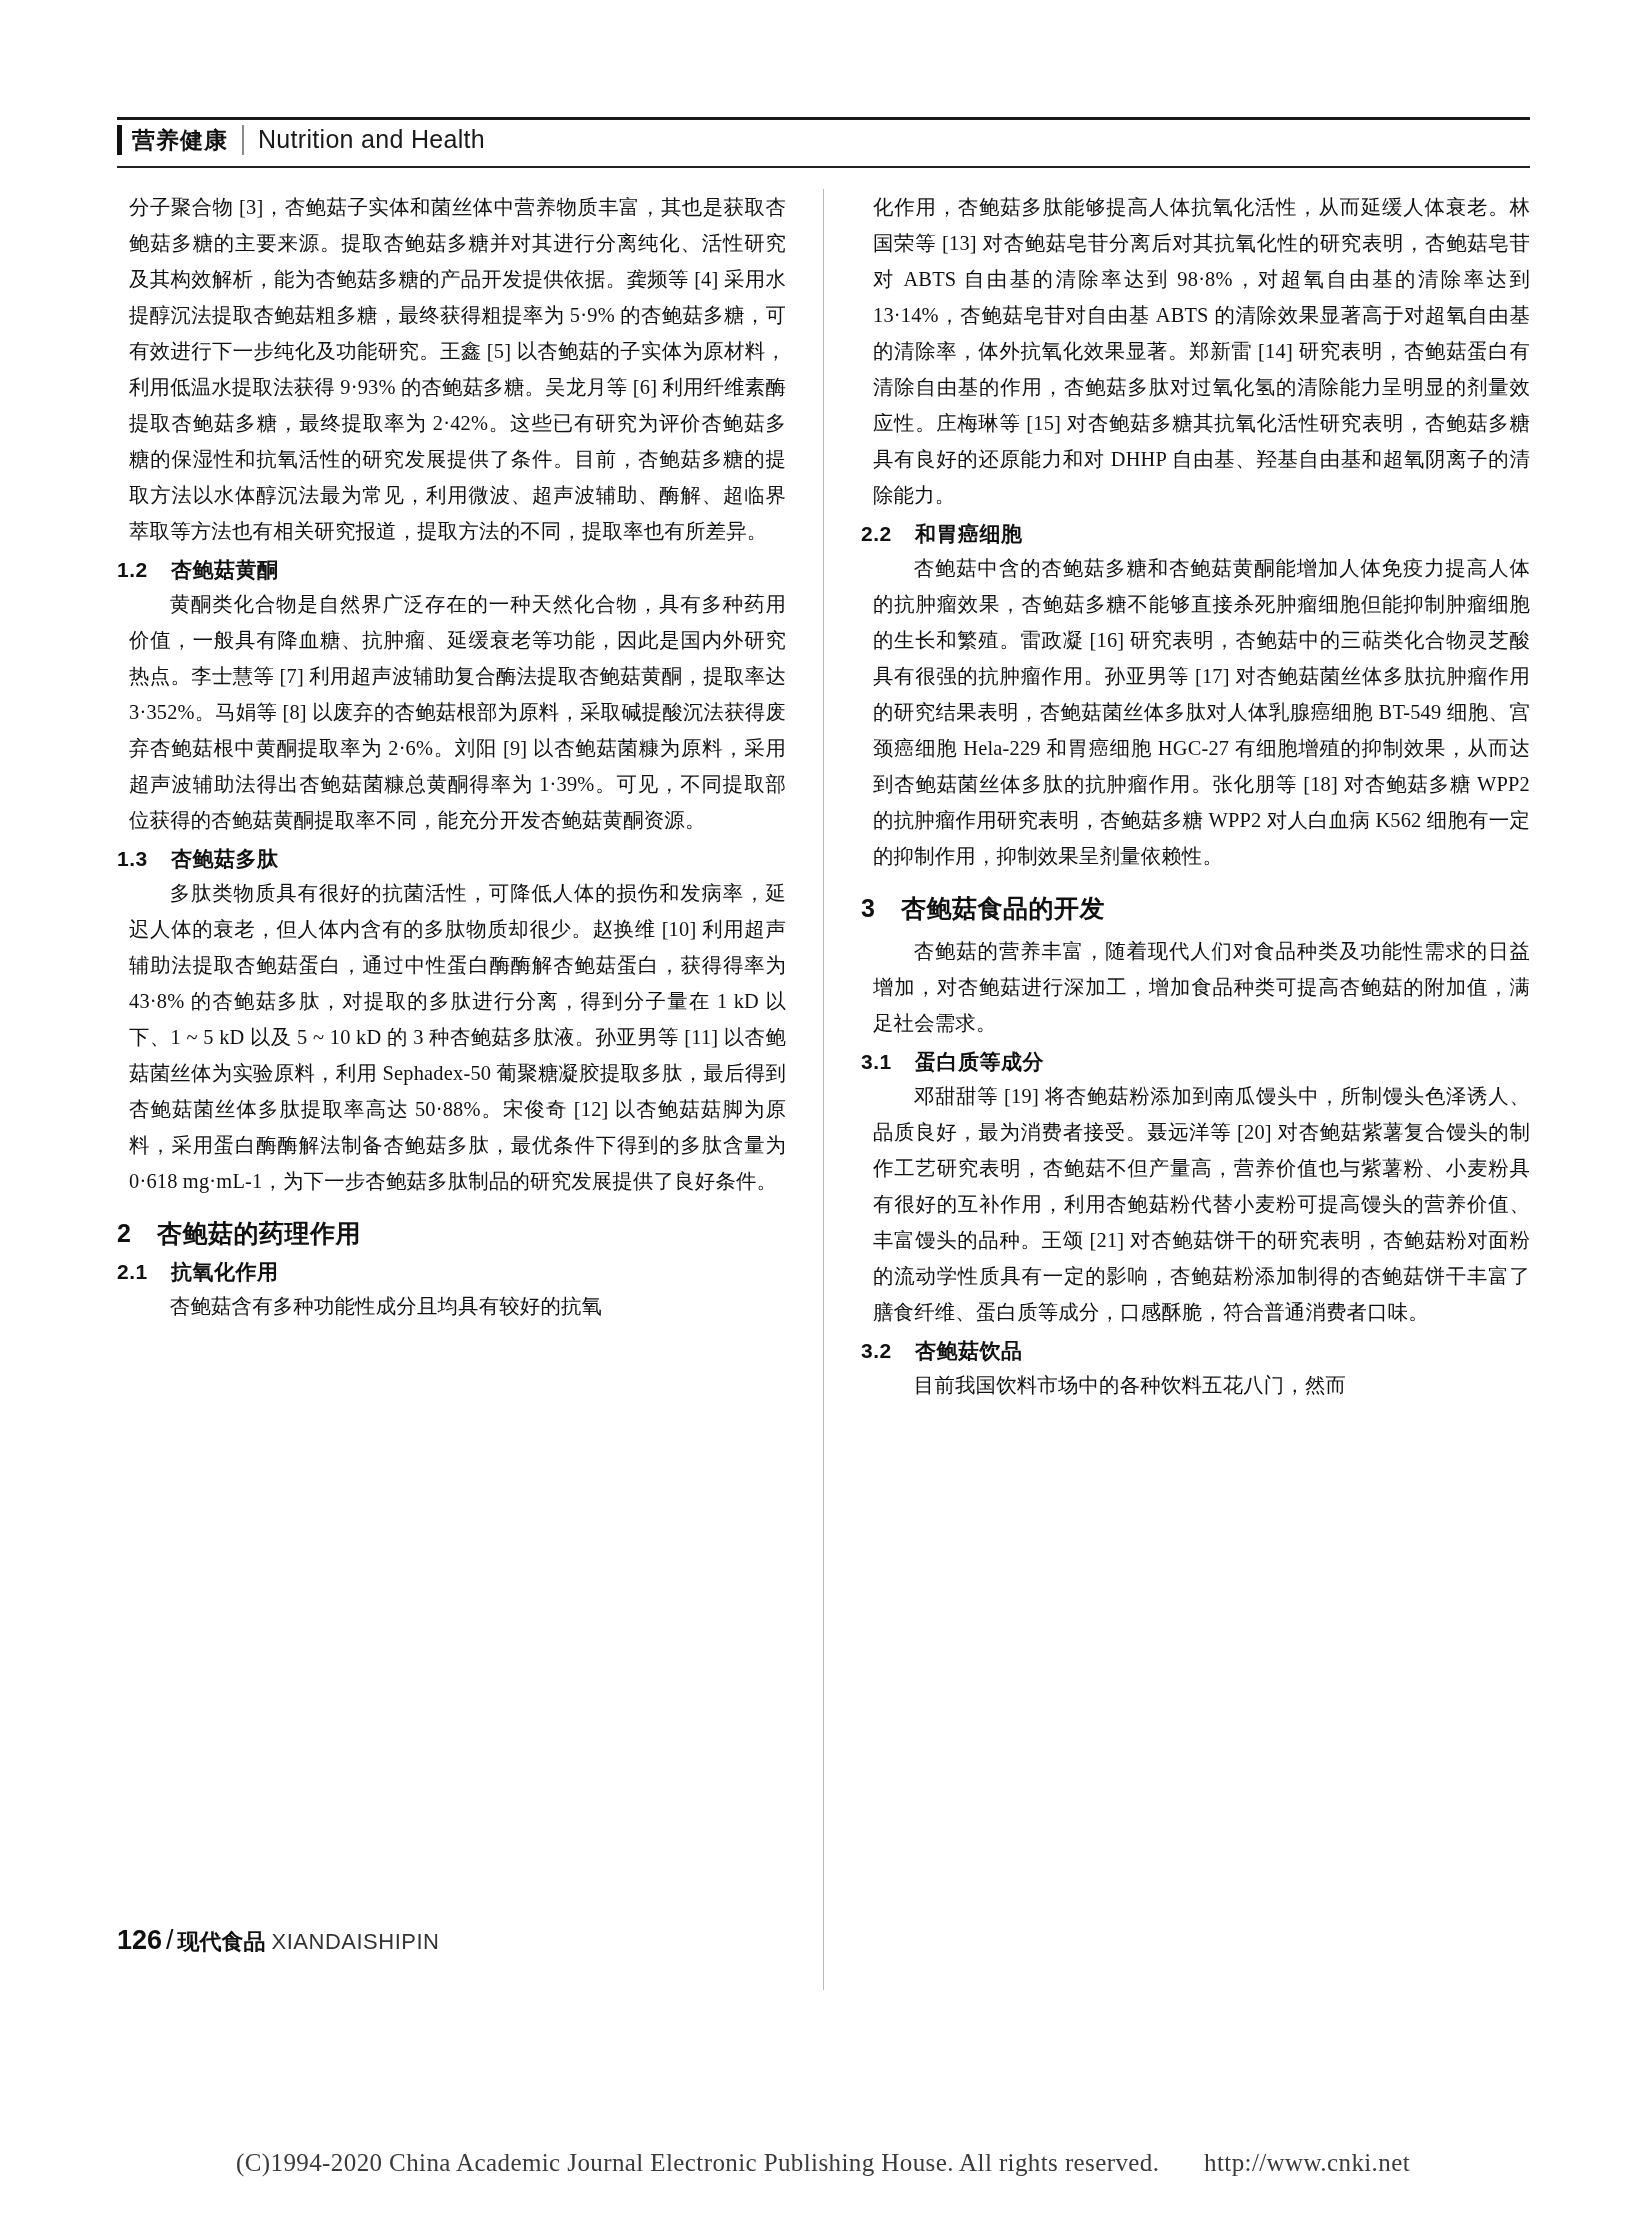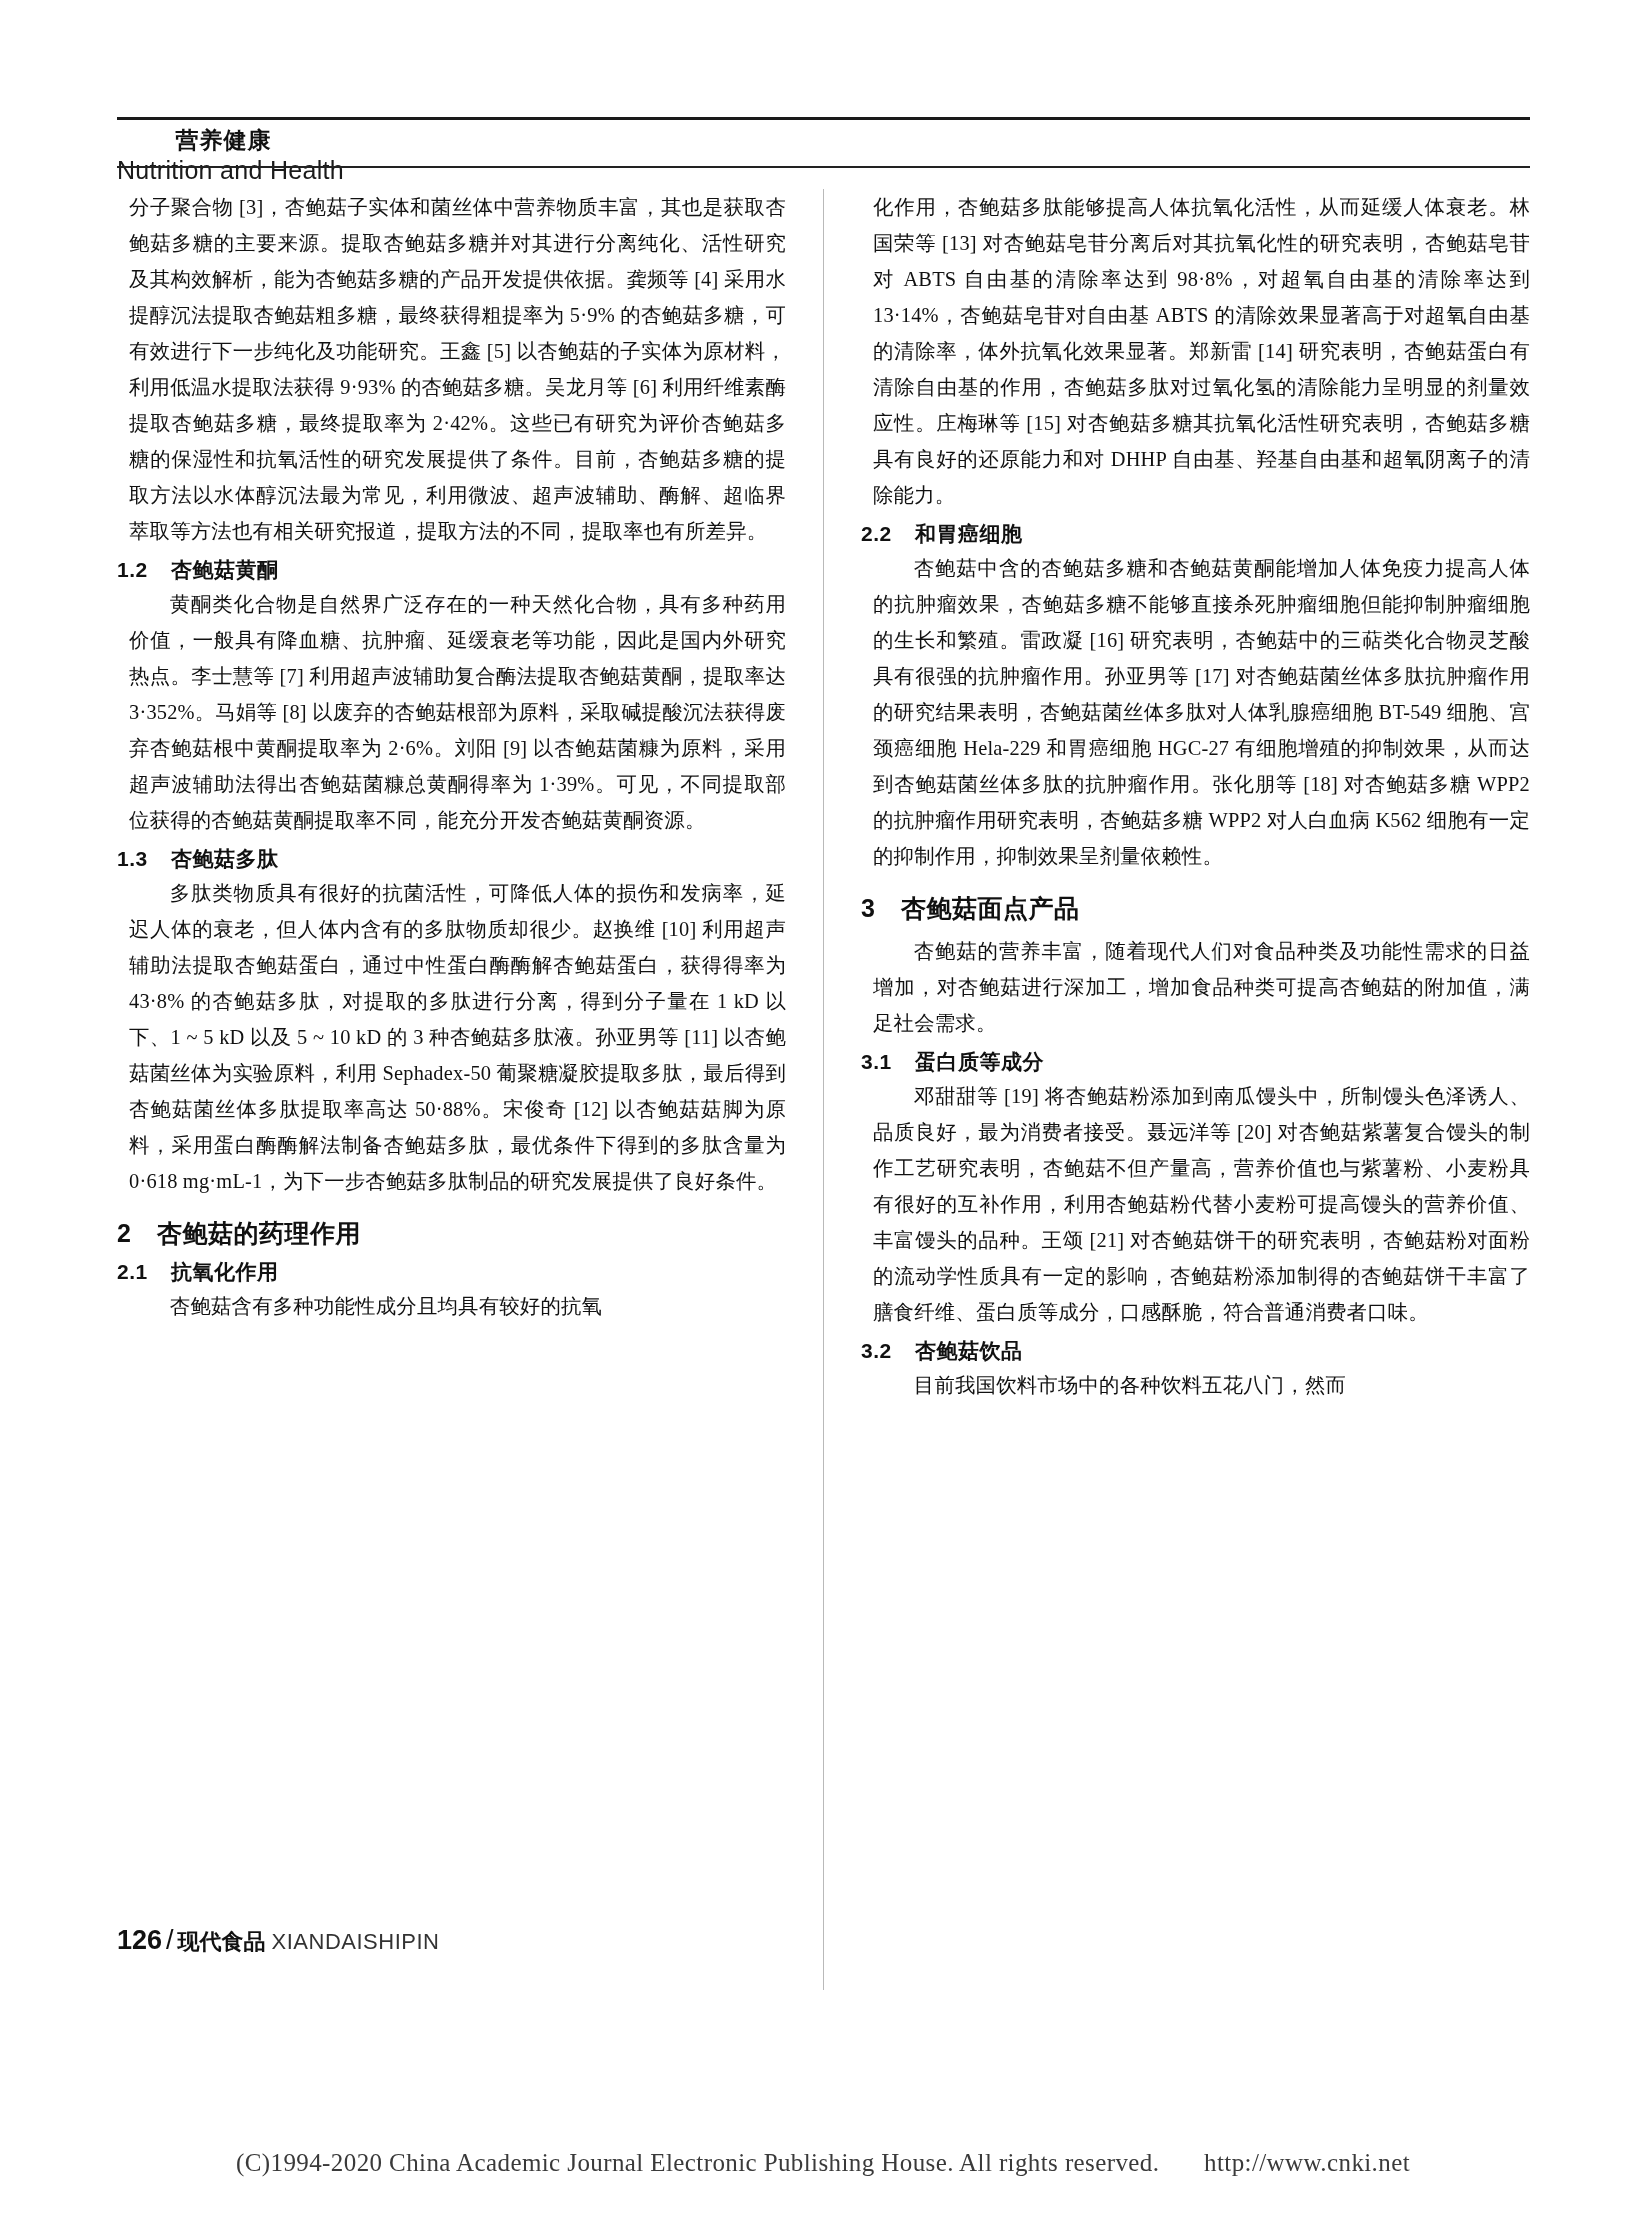--- a/index.html
+++ b/index.html
@@ -35,23 +35,21 @@
     left: 0; top: 0;
     width: 1413px;
     height: 3px;
     background: #1a1a1a;
   }
   .header-inner {
     position: absolute;
     left: 0;
     top: 8px;
     display: flex;
-    align-items: center;
     height: 40px;
-    flex-direction: column;
   }
   .header-tagbar {
     width: 5px;
     height: 30px;
     background: #111;
     margin-right: 10px;
   }
   .header-cn {
     font-family: "Liberation Sans", sans-serif;
     font-weight: bold;
@@ -237,21 +235,21 @@
 
     <div class="col col-right">
       <p class="body noindent">化作用，杏鲍菇多肽能够提高人体抗氧化活性，从而延缓人体衰老。林国荣等 [13] 对杏鲍菇皂苷分离后对其抗氧化性的研究表明，杏鲍菇皂苷对 ABTS 自由基的清除率达到 98·8%，对超氧自由基的清除率达到 13·14%，杏鲍菇皂苷对自由基 ABTS 的清除效果显著高于对超氧自由基的清除率，体外抗氧化效果显著。郑新雷 [14] 研究表明，杏鲍菇蛋白有清除自由基的作用，杏鲍菇多肽对过氧化氢的清除能力呈明显的剂量效应性。庄梅琳等 [15] 对杏鲍菇多糖其抗氧化活性研究表明，杏鲍菇多糖具有良好的还原能力和对 DHHP 自由基、羟基自由基和超氧阴离子的清除能力。</p>
 
       <h3 class="sub">
         <span class="num">2.2</span><span>和胃癌细胞</span>
       </h3>
       <p class="body">杏鲍菇中含的杏鲍菇多糖和杏鲍菇黄酮能增加人体免疫力提高人体的抗肿瘤效果，杏鲍菇多糖不能够直接杀死肿瘤细胞但能抑制肿瘤细胞的生长和繁殖。雷政凝 [16] 研究表明，杏鲍菇中的三萜类化合物灵芝酸具有很强的抗肿瘤作用。孙亚男等 [17] 对杏鲍菇菌丝体多肽抗肿瘤作用的研究结果表明，杏鲍菇菌丝体多肽对人体乳腺癌细胞 BT-549 细胞、宫颈癌细胞 Hela-229 和胃癌细胞 HGC-27 有细胞增殖的抑制效果，从而达到杏鲍菇菌丝体多肽的抗肿瘤作用。张化朋等 [18] 对杏鲍菇多糖 WPP2 的抗肿瘤作用研究表明，杏鲍菇多糖 WPP2 对人白血病 K562 细胞有一定的抑制作用，抑制效果呈剂量依赖性。</p>
 
       <h2 class="sec">
-        <span class="num">3</span><span>杏鲍菇面点产品</span>
+        <span class="num">3</span><span>杏鲍菇食品的开发</span>
       </h2>
       <p class="body">杏鲍菇的营养丰富，随着现代人们对食品种类及功能性需求的日益增加，对杏鲍菇进行深加工，增加食品种类可提高杏鲍菇的附加值，满足社会需求。</p>
 
       <h3 class="sub">
         <span class="num">3.1</span><span>蛋白质等成分</span>
       </h3>
       <p class="body">邓甜甜等 [19] 将杏鲍菇粉添加到南瓜馒头中，所制馒头色泽诱人、品质良好，最为消费者接受。聂远洋等 [20] 对杏鲍菇紫薯复合馒头的制作工艺研究表明，杏鲍菇不但产量高，营养价值也与紫薯粉、小麦粉具有很好的互补作用，利用杏鲍菇粉代替小麦粉可提高馒头的营养价值、丰富馒头的品种。王颂 [21] 对杏鲍菇饼干的研究表明，杏鲍菇粉对面粉的流动学性质具有一定的影响，杏鲍菇粉添加制得的杏鲍菇饼干丰富了膳食纤维、蛋白质等成分，口感酥脆，符合普通消费者口味。</p>
 
       <h3 class="sub">
         <span class="num">3.2</span><span>杏鲍菇饮品</span>

